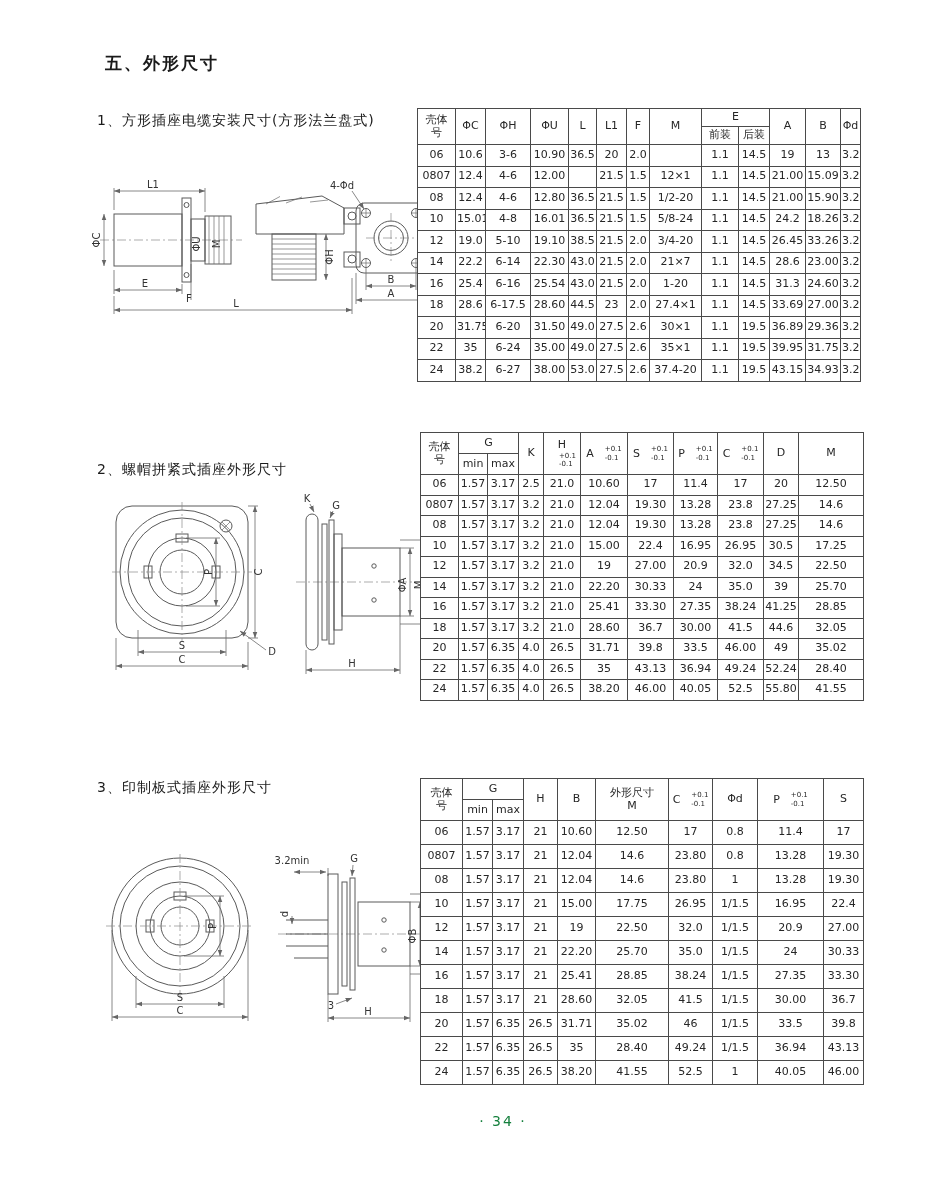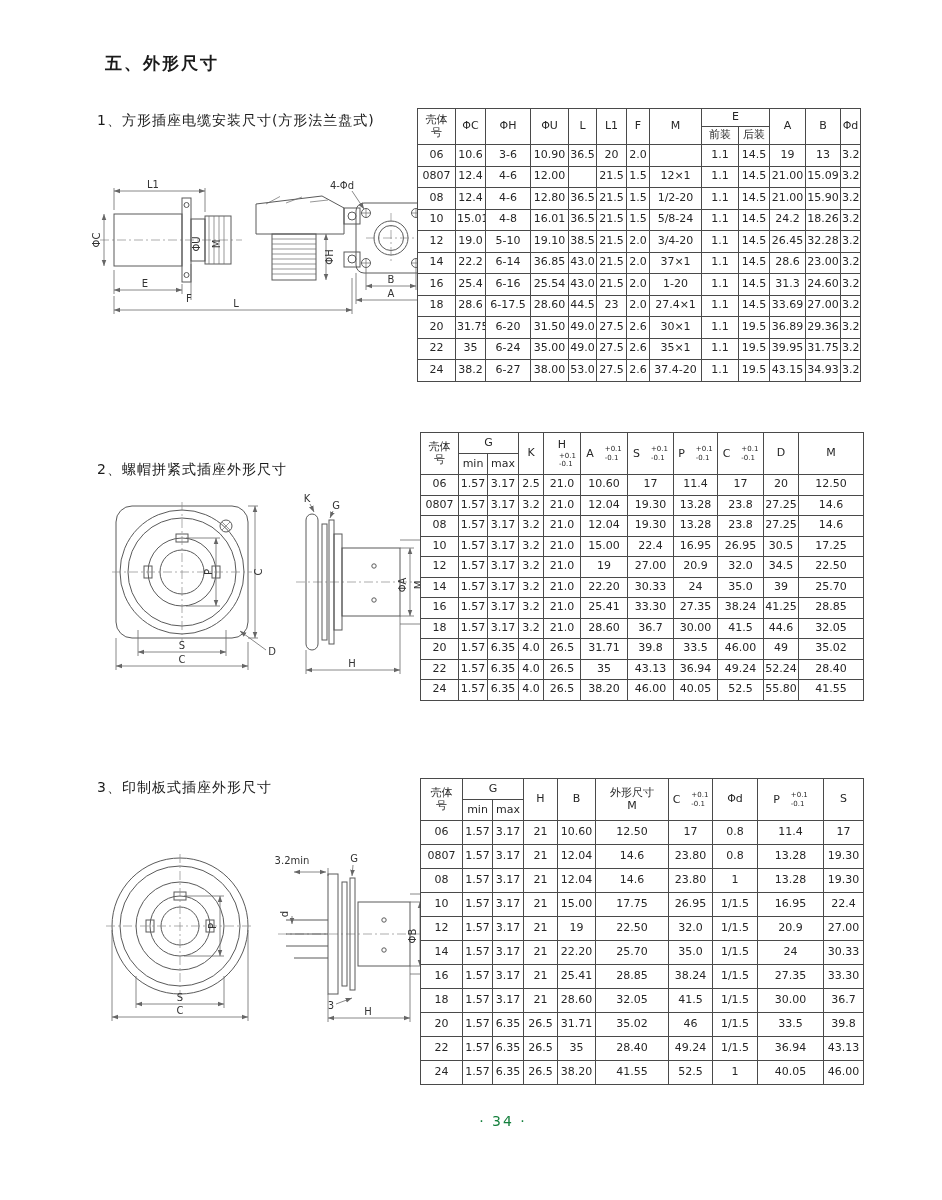--- a/index.html
+++ b/index.html
@@ -436,32 +436,32 @@
           <td>19.0</td>
           <td>5-10</td>
           <td>19.10</td>
           <td>38.5</td>
           <td>21.5</td>
           <td>2.0</td>
           <td>3/4-20</td>
           <td>1.1</td>
           <td>14.5</td>
           <td>26.45</td>
-          <td>32.28</td>
+          <td>33.26</td>
           <td>3.2</td>
         </tr>
         <tr>
           <td>14</td>
           <td>22.2</td>
           <td>6-14</td>
-          <td>36.85</td>
+          <td>22.30</td>
           <td>43.0</td>
           <td>21.5</td>
           <td>2.0</td>
-          <td>37×1</td>
+          <td>21×7</td>
           <td>1.1</td>
           <td>14.5</td>
           <td>28.6</td>
           <td>23.00</td>
           <td>3.2</td>
         </tr>
         <tr>
           <td>16</td>
           <td>25.4</td>
           <td>6-16</td>

